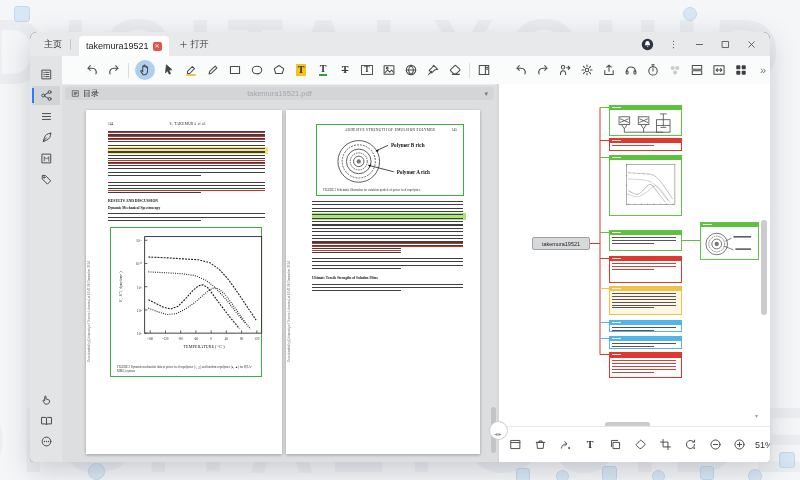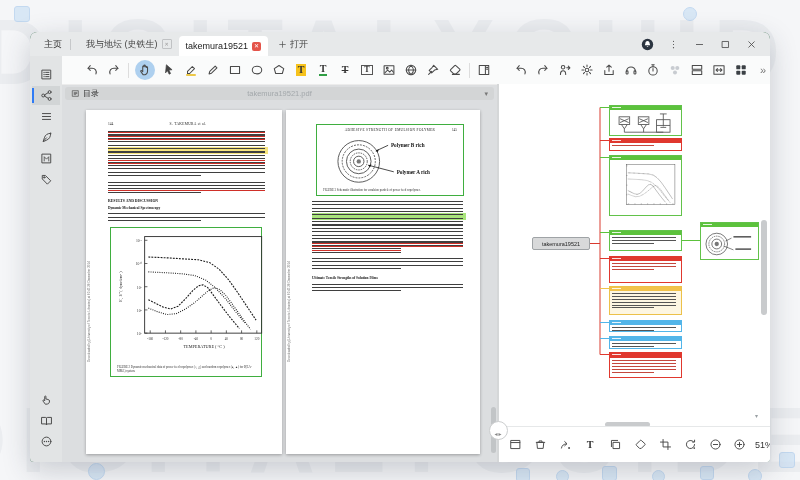--- a/index.html
+++ b/index.html
@@ -121,24 +121,20 @@
 <div class="deco round" style="left:652px;top:470px;width:11px;height:11px;"></div>
 <div class="deco" style="left:700px;top:466px;width:12px;height:12px;"></div>
 <div class="deco round" style="left:748px;top:469px;width:12px;height:12px;"></div>
 <div class="deco" style="left:779px;top:452px;width:14px;height:14px;"></div>
 
 <div class="win">
 
   <div class="titlebar">
     <span>主页</span>
     <span class="tb-sep"></span>
-    <div class="tab">
-      <span>我与地坛 (史铁生)</span>
-      <span class="tab-close-gray">✕</span>
-    </div>
     <div class="tab active">
       <span>takemura19521</span>
       <span class="tab-close-red">✕</span>
     </div>
     <div class="open-btn">
       <span><svg viewBox="0 0 16 16" fill="none" stroke="#4a4a4a" stroke-width="1.2" stroke-linecap="round" stroke-linejoin="round">
             <path d="M8 3v10M3 8h10"></path>
           </svg></span>
       <span>打开</span>
     </div>

